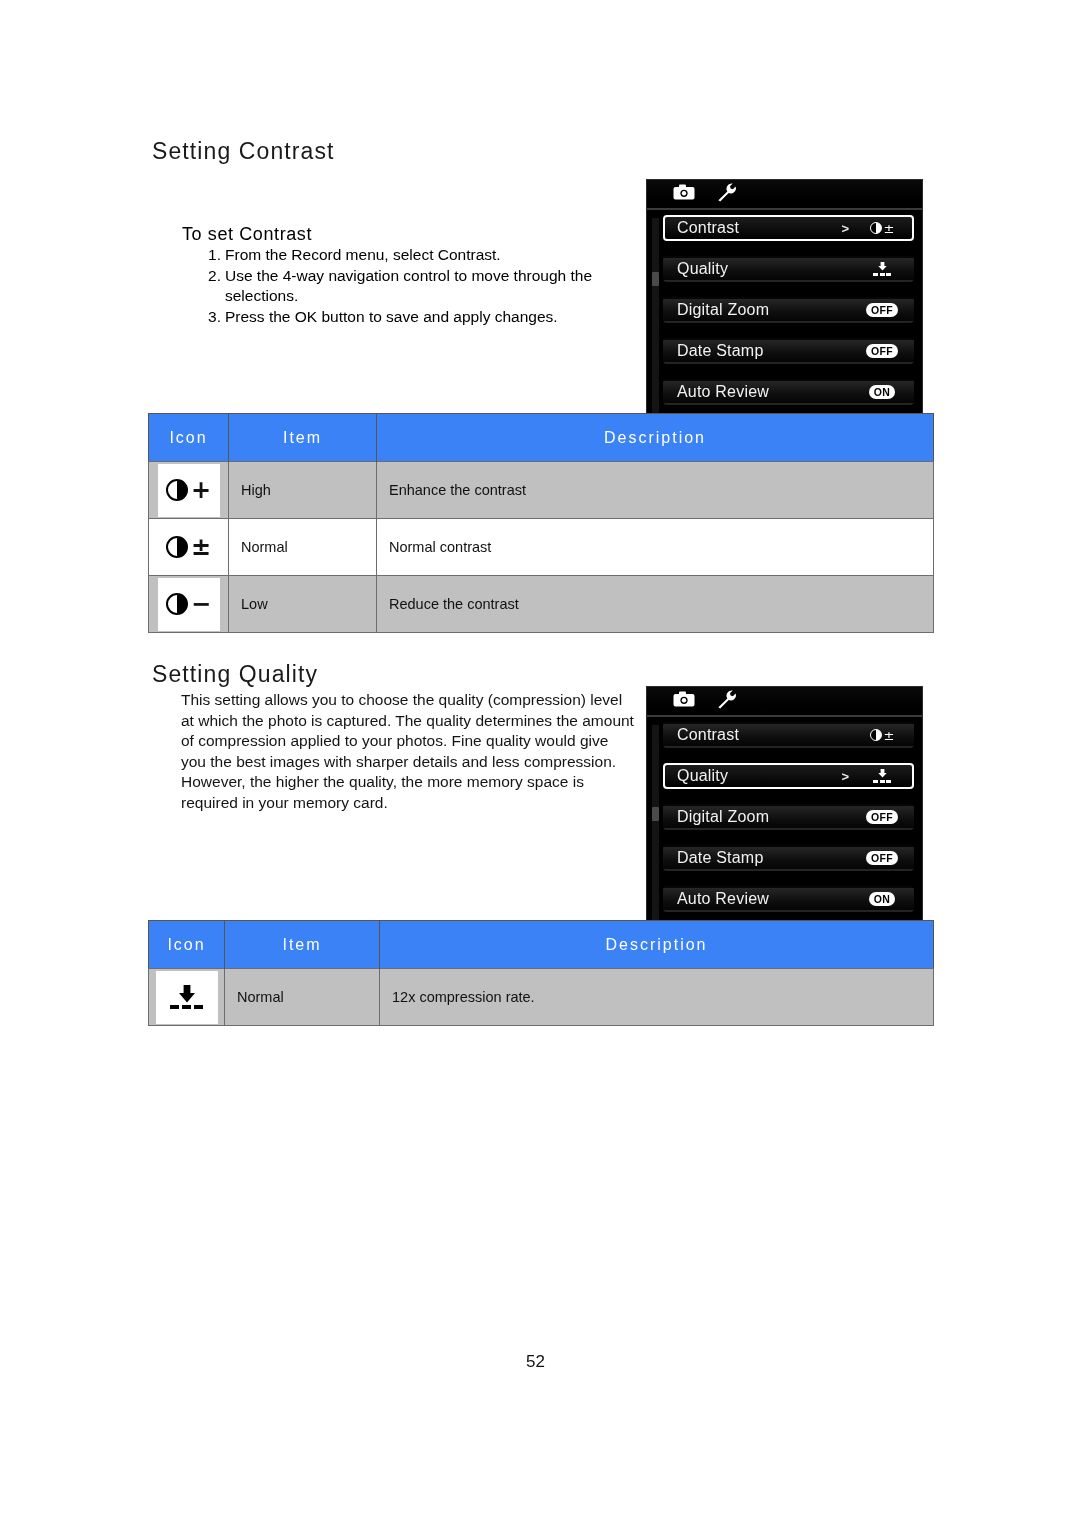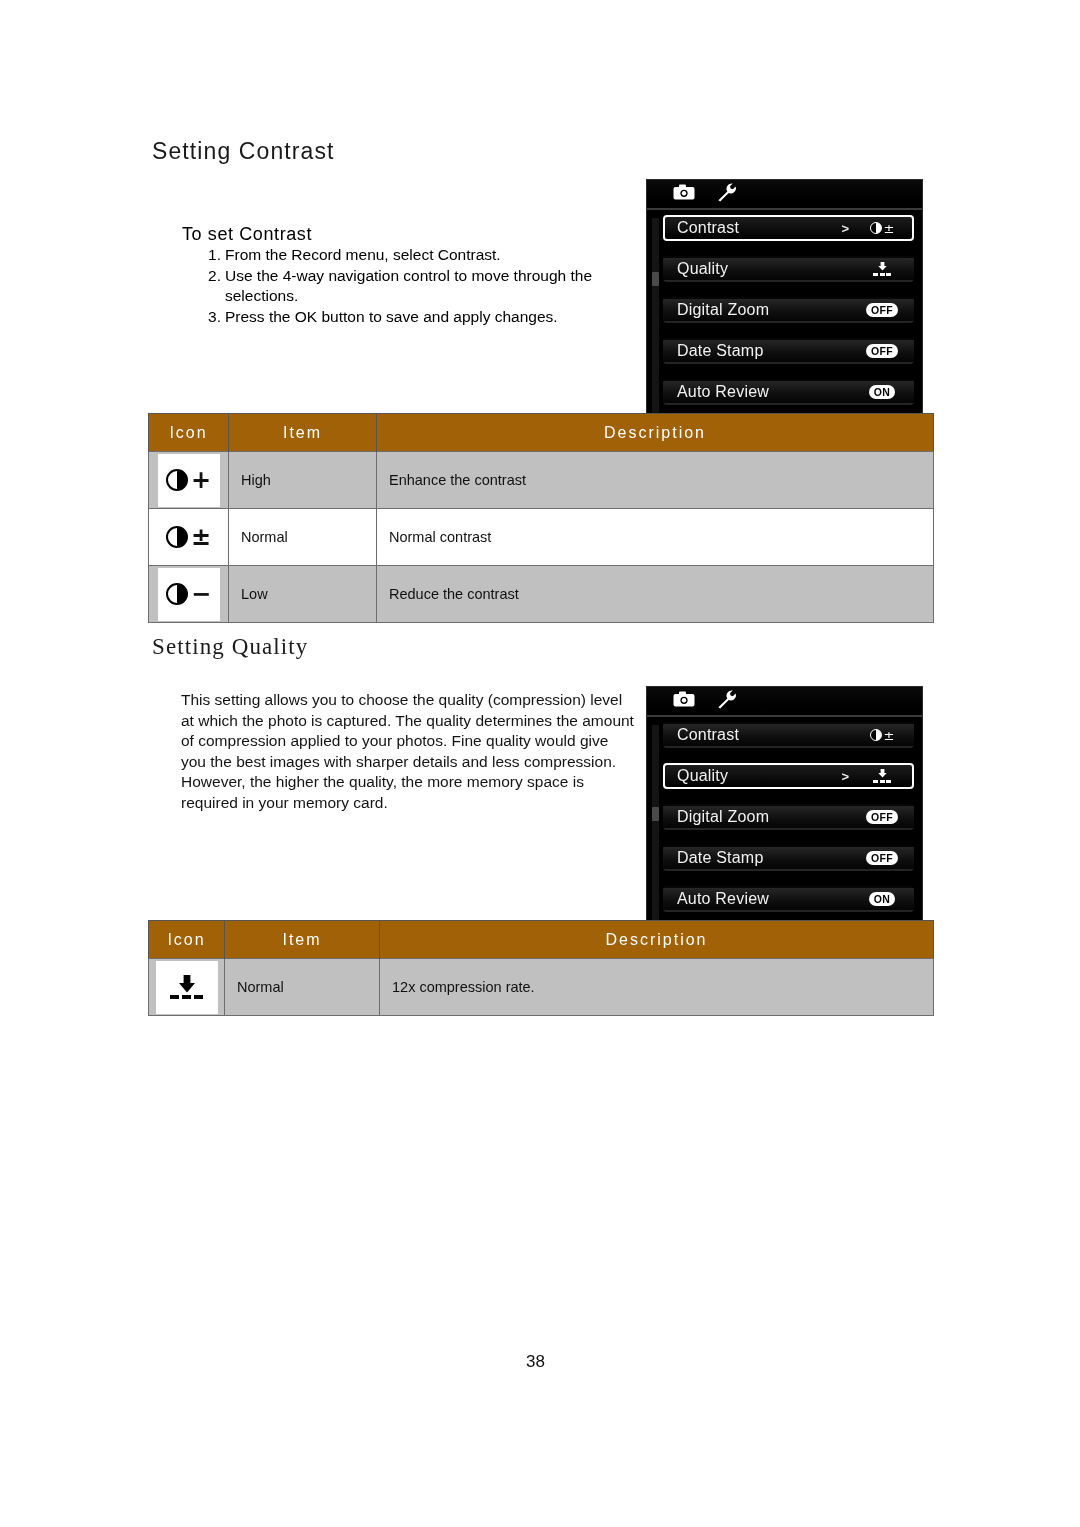--- a/index.html
+++ b/index.html
@@ -165,26 +165,26 @@
   }
 
   
   .tbl {
     position:absolute;
     border-collapse:collapse;
     table-layout:fixed;
     border:1px solid #555;
   }
   .tbl th {
-    background:#a16207;
+    background:#3b82f6;
     color:#fff;
     font-weight:400;
     font-size:16px;
     letter-spacing:2px;
-    height:38px;
+    height:48px;
     border-right:1px solid #555;
     text-align:center;
   }
   .tbl th:last-child { border-right:none; }
   .tbl td {
     border:1px solid #6d6d6d;
     font-size:14.5px;
     color:#111;
     padding:0 0 0 12px;
     height:57px;
@@ -401,21 +401,21 @@
               <span class="sign">−</span>
             </span>
           </span>
         </td>
         <td>Low</td>
         <td>Reduce the contrast</td>
       </tr>
     </tbody>
   </table>
 
-  <div class="h1" style="left:152px; top:634px;font-family:Liberation Serif, serif;">Setting Quality</div>
+  <div class="h1" style="left:152px; top:661px;">Setting Quality</div>
 
   <div class="para" style="left:181px; top:690px; width:455px; text-align:left;">This setting allows you to choose the quality (compression) level at which the photo is captured. The quality determines the amount of compression applied to your photos. Fine quality would give you the best images with sharper details and less compression. However, the higher the quality, the more memory space is required in your memory card.</div>
 
   <div class="lcd" style="left:646px; top:686px;">
     <div class="lcd-tabs">
       <span>
         <svg width="22" height="16" viewBox="0 0 22 16">
             <rect x="0.5" y="3" width="21" height="12.5" rx="2" fill="#fff"></rect>
             <rect x="6" y="0.5" width="7" height="3.5" rx="1" fill="#fff"></rect>
             <circle cx="11" cy="9.3" r="3.6" fill="#000"></circle>
@@ -527,15 +527,15 @@
                 </span>
             </span>
           </span>
         </td>
         <td>Normal</td>
         <td>12x compression rate.</td>
       </tr>
     </tbody>
   </table>
 
-  <div class="pageno" style="left:526px; top:1352px;">38</div>
+  <div class="pageno" style="left:526px; top:1352px;">52</div>
 
 </div>
 
 </body></html>

